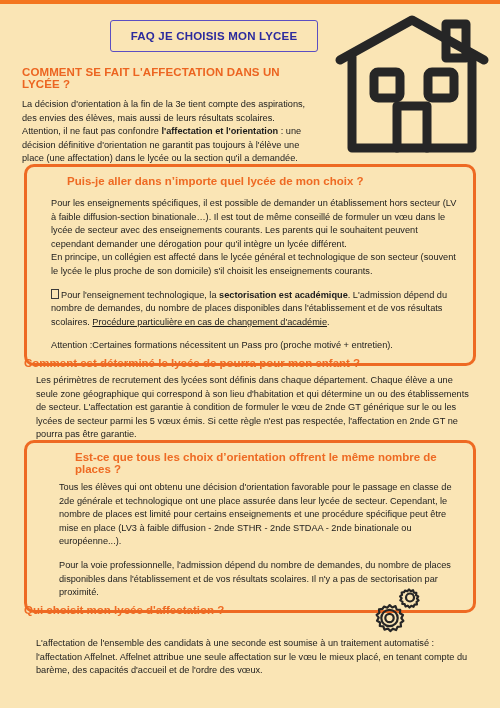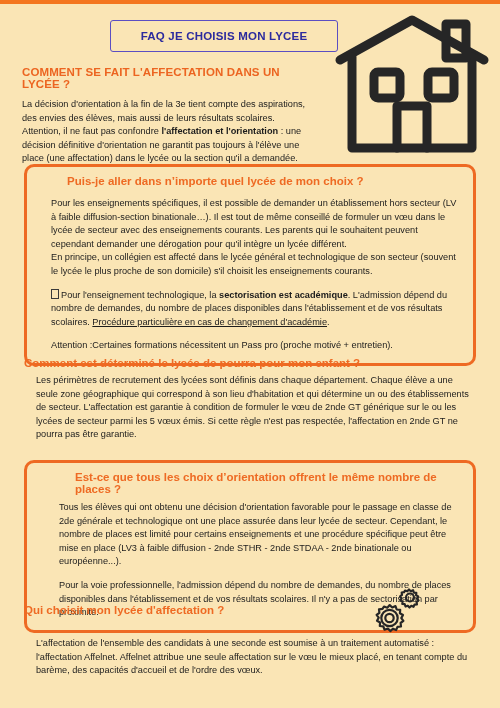--- a/index.html
+++ b/index.html
@@ -30,21 +30,21 @@
 
   
   .header {
     position: relative;
     height: 152px;
   }
   .title-box {
     position: absolute;
     left: 110px;
     top: 16px;
-    width: 228px;
+    width: 208px;
     height: 32px;
     border: 1.5px solid #5b4ec2;
     border-radius: 3px;
     display: flex;
     align-items: center;
     justify-content: center;
     box-sizing: border-box;
   }
   .title-box .title-text {
     color: #2b2a9e;
@@ -117,21 +117,21 @@
   .plainbox {
     position: absolute;
     left: 24px;
     width: 452px;
     box-sizing: border-box;
   }
   .plainbox .inner { padding-left: 12px; }
 
   #box-lycee-choix { top: 160px; }
   #sec-secteur      { top: 353px; }
-  #box-places       { top: 456px; padding-left: 20px; }
+  #box-places       { top: 436px; padding-left: 20px; }
   #sec-affectation  { top: 600px; }
 
   .gears-icon {
     position: absolute;
     left: 336px;
     top: -16px;
     width: 60px;
     height: 52px;
   }
 </style>

